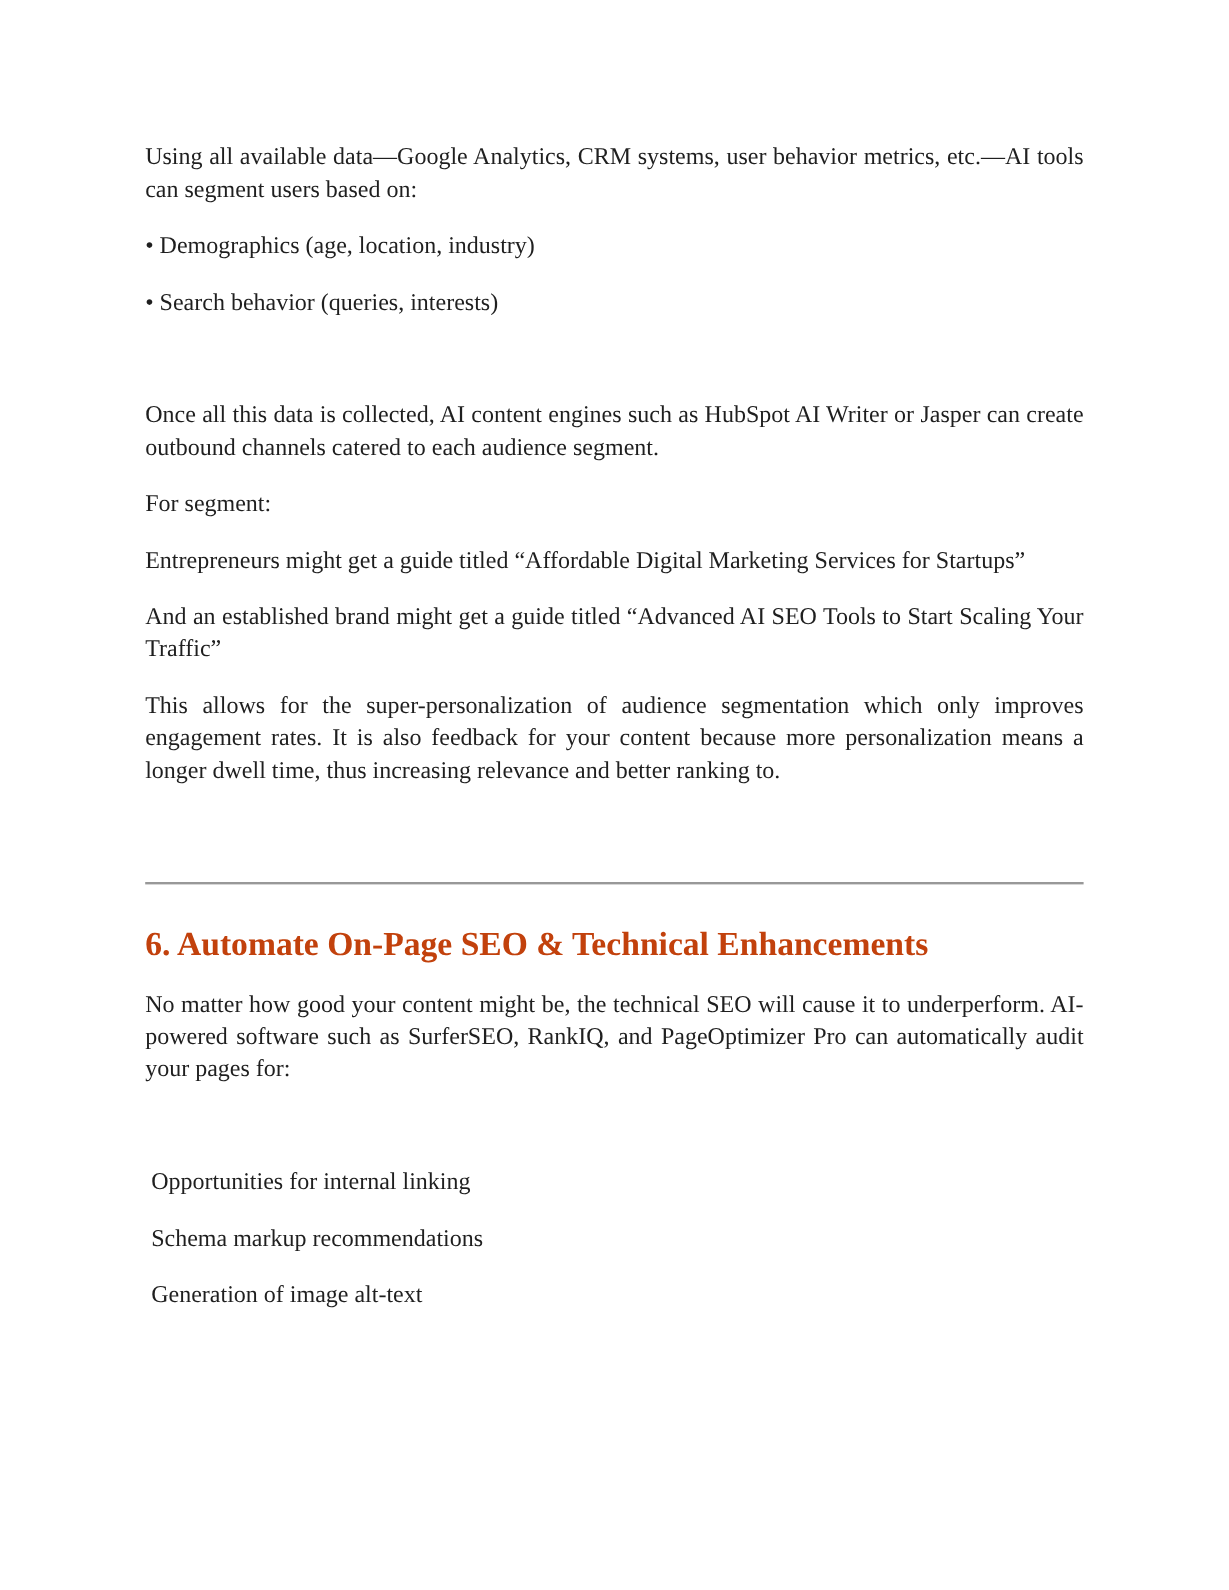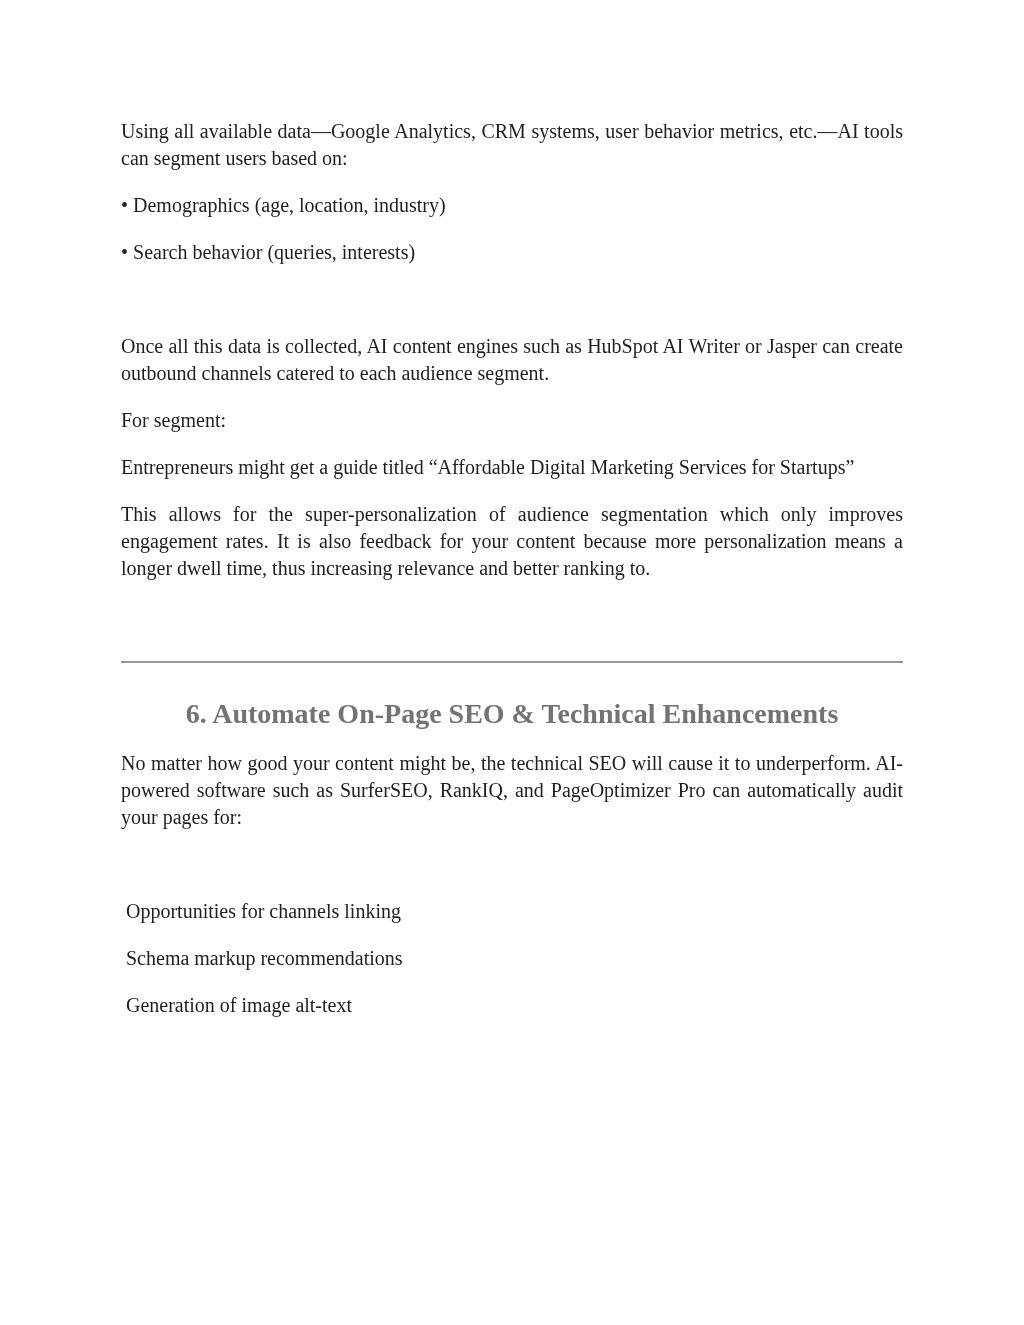--- a/index.html
+++ b/index.html
@@ -39,55 +39,55 @@
   }
   .divider-line {
     height: 2px;
     background: #989898;
   }
   h2.section-heading {
     font-size: 28px;
     line-height: 36px;
     font-weight: bold;
     margin: 0 0 18px 0;
-    color: #737373;
+    color: #c2410c;
     white-space: pre-wrap;
-    text-align: center;
   }
 </style>
 </head>
 <body>
 
 <div class="page">
 
   <p class="body">Using all available data—Google Analytics, CRM systems, user behavior metrics, etc.—AI tools can segment users based on:</p>
 
   <p class="body">• Demographics (age, location, industry)</p>
   <p class="body">• Search behavior (queries, interests)</p>
 
   <p class="spacer"></p>
 
   <p class="body">Once all this data is collected, AI content engines such as HubSpot AI Writer or Jasper can create outbound channels catered to each audience segment.</p>
 
   <p class="body">For segment:</p>
 
   <p class="body">Entrepreneurs might get a guide titled “Affordable Digital Marketing Services for Startups”</p>
 
+  <p class="body">And an established brand might get a guide titled “Advanced AI SEO Tools to Start Scaling Your Traffic”</p>
 
   <p class="body">This allows for the super-personalization of audience segmentation which only improves engagement rates. It is also feedback for your content because more personalization means a longer dwell time, thus increasing relevance and better ranking to.</p>
 
   <p class="spacer"></p>
 
   <div class="divider-block">
     <div class="divider-line"></div>
   </div>
 
   <h2 class="section-heading">6. Automate On-Page SEO &amp; Technical Enhancements</h2>
 
   <p class="body">No matter how good your content might be, the technical SEO will cause it to underperform. AI-powered software such as SurferSEO, RankIQ, and PageOptimizer Pro can automatically audit your pages for:</p>
 
   <p class="spacer"></p>
 
-  <p class="body"> Opportunities for channels linking</p>
+  <p class="body"> Opportunities for internal linking</p>
   <p class="body"> Schema markup recommendations</p>
   <p class="body"> Generation of image alt-text</p>
 
 </div>
 
 </body></html>

